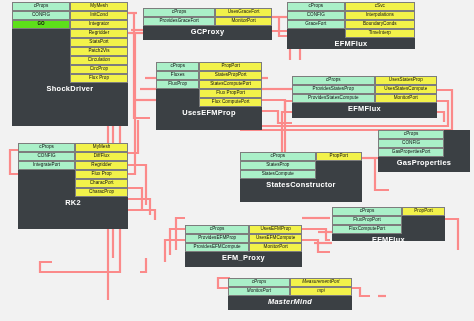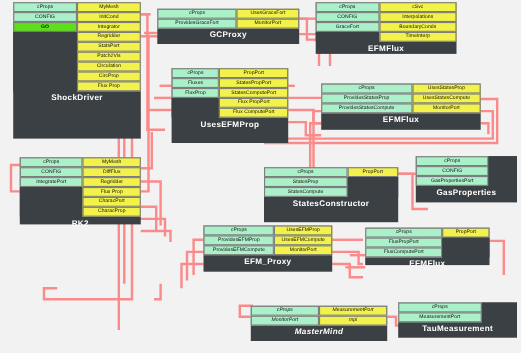--- a/index.html
+++ b/index.html
@@ -212,21 +212,21 @@
       </div>
       <div class="col" style="width:43%">
         <div class="port pyellow">UsesStatesProp</div>
         <div class="port pyellow">UsesStatesCompute</div>
         <div class="port pyellow">MonitorPort</div>
       </div>
     </div>
     <div class="title">EFMFlux</div>
   </div>
 
-  <div class="component" style="left:18px;top:143px;width:110px;height:61px;">
+  <div class="component" style="left:18px;top:143px;width:110px;height:86px;">
     <div class="ports">
       <div class="col" style="width:52%">
         <div class="port pgreen">cProps</div>
         <div class="port pgreen">CONFIG</div>
         <div class="port pgreen">IntegratePort</div>
         <div class="body-fill"></div>
       </div>
       <div class="col" style="width:48%">
         <div class="port pyellow">MyMesh</div>
         <div class="port pyellow">DiffFlux</div>
@@ -247,35 +247,35 @@
         <div class="port pgreen">StatesCompute</div>
       </div>
       <div class="col" style="width:38%">
         <div class="port pyellow">PropPort</div>
         <div class="body-fill"></div>
       </div>
     </div>
     <div class="title">StatesConstructor</div>
   </div>
 
-  <div class="component" style="left:378px;top:142px;width:92px;height:42px;">
+  <div class="component" style="left:378px;top:130px;width:92px;height:42px;">
     <div class="ports">
       <div class="col" style="width:72%">
         <div class="port pgreen">cProps</div>
         <div class="port pgreen">CONFIG</div>
         <div class="port pgreen">GasPropertiesPort</div>
       </div>
       <div class="col" style="width:28%">
         <div class="body-fill"></div>
       </div>
     </div>
     <div class="title">GasProperties</div>
   </div>
 
-  <div class="component" style="left:185px;top:205px;width:117px;height:42px;">
+  <div class="component" style="left:185px;top:225px;width:117px;height:42px;">
     <div class="ports">
       <div class="col" style="width:55%">
         <div class="port pgreen">cProps</div>
         <div class="port pgreen">ProvidesEFMProp</div>
         <div class="port pgreen">ProvidesEFMCompute</div>
       </div>
       <div class="col" style="width:45%">
         <div class="port pyellow">UsesEFMProp</div>
         <div class="port pyellow">UsesEFMCompute</div>
         <div class="port pyellow">MonitorPort</div>
@@ -307,26 +307,14 @@
         <div class="port pgreen">MonitorPort</div>
       </div>
       <div class="col" style="width:50%">
         <div class="port pyellow">MeasurementPort</div>
         <div class="port pyellow">mpi</div>
       </div>
     </div>
     <div class="title">MasterMind</div>
   </div>
 
-  <div class="component" style="left:362px;top:275px;width:108px;height:32px;">
-    <div class="ports">
-      <div class="col" style="width:70%">
-        <div class="port pgreen">cProps</div>
-        <div class="port pgreen">MeasurementPort</div>
-      </div>
-      <div class="col" style="width:30%">
-        <div class="body-fill"></div>
-      </div>
-    </div>
-    <div class="title">TauMeasurement</div>
-  </div>
 
 </div>
 
 </body></html>

